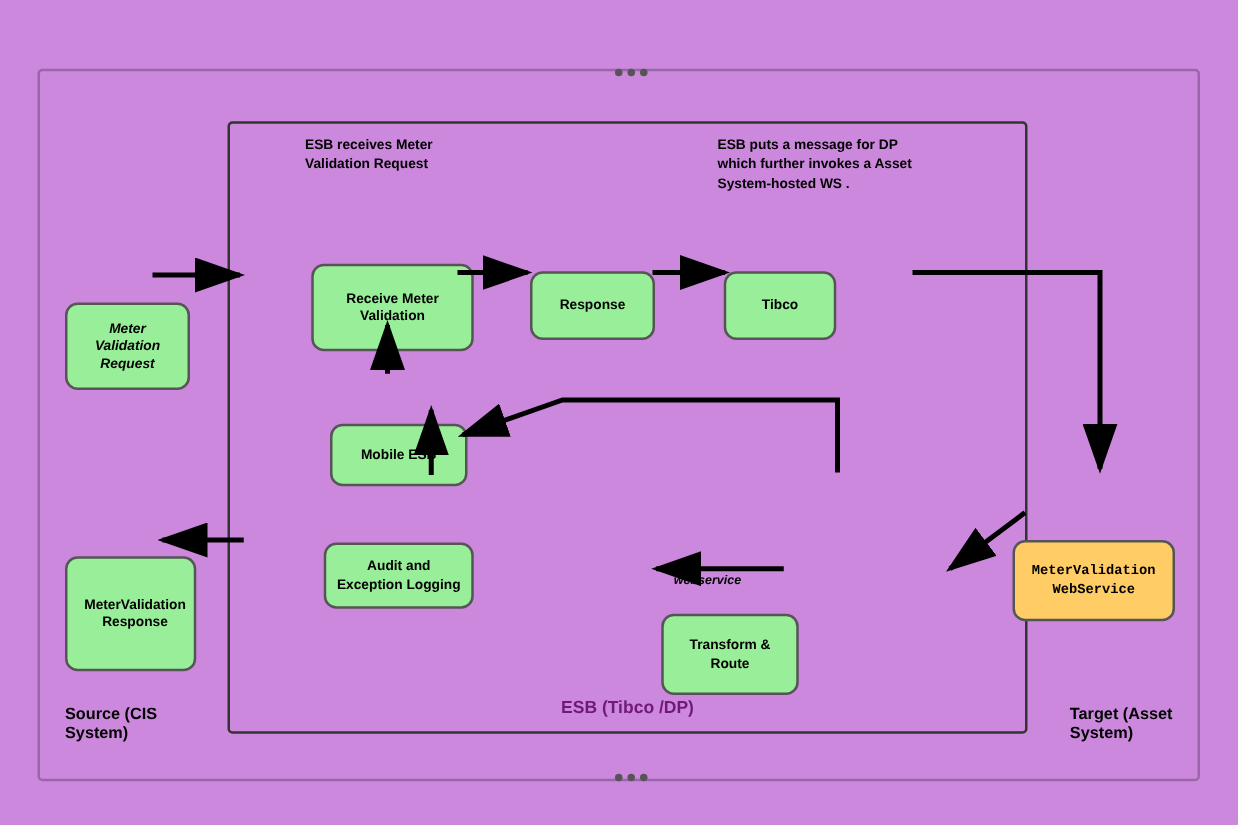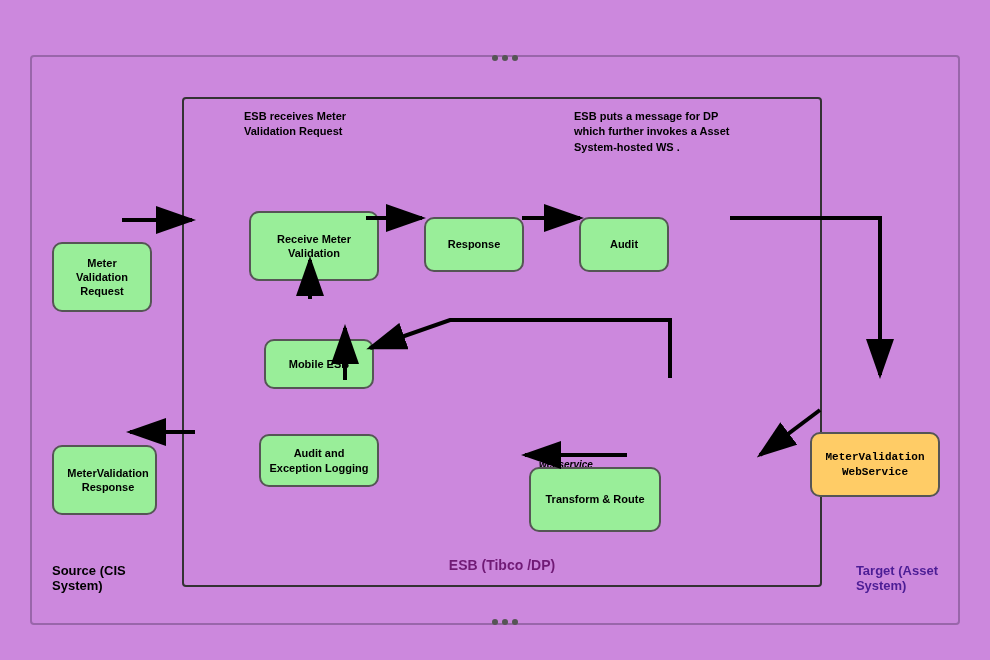--- a/index.html
+++ b/index.html
@@ -93,21 +93,21 @@
       position: absolute;
       font-weight: bold;
       font-size: 13px;
       color: #000;
     }
 
     .target-label {
       position: absolute;
       font-weight: bold;
       font-size: 13px;
-      color: #4c1d95;
+      color: #000000;
     }
 
     .webservice-label {
       position: absolute;
       font-style: italic;
       font-size: 10px;
       font-weight: bold;
       color: #000;
     }
   </style>
@@ -128,44 +128,44 @@
 
     <div class="node node-green" style="left: 65px; top: 112px; width: 130px; height: 70px;">
       Receive Meter Validation
     </div>
 
     <div class="node node-green" style="left: 240px; top: 118px; width: 100px; height: 55px;">
       Response
     </div>
 
     <div class="node node-green" style="left: 395px; top: 118px; width: 90px; height: 55px;">
-      Audit
+      Tibco
     </div>
 
     <div class="node node-green" style="left: 80px; top: 240px; width: 110px; height: 50px;">
       Mobile ESB
     </div>
 
     <div class="node node-green" style="left: 75px; top: 335px; width: 120px; height: 53px;">
       Audit and Exception Logging
     </div>
 
     <div class="webservice-label" style="left: 355px; top: 360px;">webservice</div>
 
-    <div class="node node-green" style="left: 345px; top: 368px; width: 132px; height: 65px; text-align: center;">
+    <div class="node node-green" style="left: 345px; top: 392px; width: 110px; height: 65px; text-align: center;">
       Transform &amp; Route
     </div>
 
   </div>
 
-  <div class="node node-green" style="position: absolute; left: 20px; top: 185px; width: 100px; height: 70px;">
+  <div class="node node-green" style="position: absolute; left: 20px; top: 185px; width: 100px; height: 70px; font-style: italic;">
     Meter Validation Request
   </div>
 
-  <div class="node node-green" style="position: absolute; left: 20px; top: 388px; width: 105px; height: 70px; padding-left: 13px;">
+  <div class="node node-green" style="position: absolute; left: 20px; top: 388px; width: 105px; height: 92px; padding-left: 13px;">
     MeterValidation Response
   </div>
 
   <div class="node node-orange" style="position: absolute; right: 18px; top: 375px; width: 130px; height: 65px; font-family: Liberation Mono, monospace;">
     MeterValidation WebService
   </div>
 
 </div>
 
 <svg class="arrows-svg">

